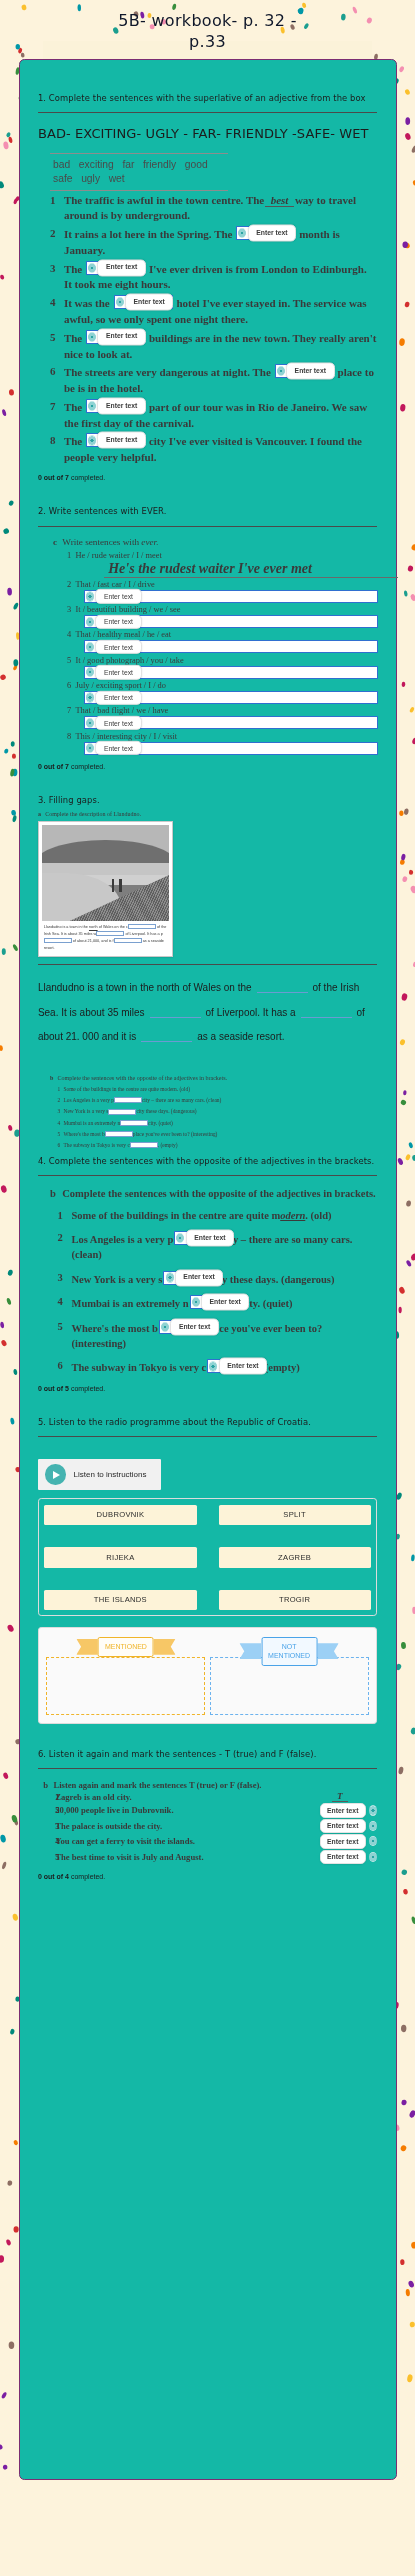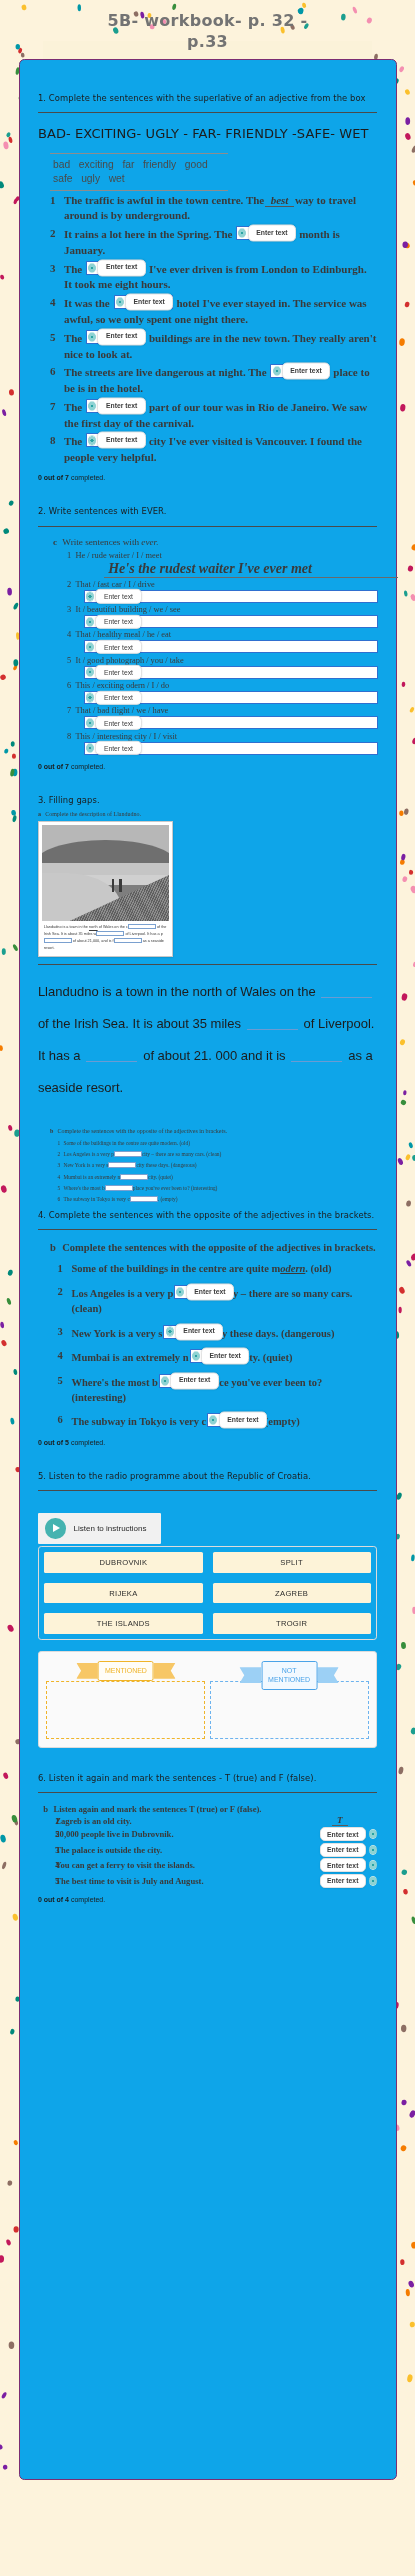--- a/index.html
+++ b/index.html
@@ -32,32 +32,31 @@
     position: relative;
     z-index: 2;
     width: 415px;
     padding: 9.7px 49px 3.2px 49px;
     text-align: center;
   }
   .header-title {
     font-family: "DejaVu Sans", sans-serif;
     font-size: 16px;
     line-height: 1.35;
-    color: #737373;
+    color: #0f172a;
     letter-spacing: 0.3px;
     white-space: pre-line;
-    font-weight: bold;
   }
   
   .sheet {
     position: relative;
     z-index: 2;
     margin: 3.2px auto 14px auto;
     width: 378px;
-    background: #0ea5e9;
+    background: #14b8a6;
     border: 1.6px solid #7b2d72;
     border-radius: 5.4px;
     padding: 16px 18.4px 21.6px 18.4px;
     min-height: 2421px;
   }
   .spacer-xl { height: 24px; }
   .spacer-l { height: 16px; }
   .spacer-m { height: 9.7px; }
   .spacer-s { height: 5.4px; }
 
@@ -220,21 +219,21 @@
     display: inline-block;
     width: 28px; height: 4.9px;
     border: 0.5px solid #7aa0cf;
     background: #fff;
     vertical-align: -0.5px;
   }
 
   
   .gapfill {
     font-family: "Liberation Sans", sans-serif;
-    font-size: 13px;
+    font-size: 10px;
     line-height: 2.45;
     color: #1c1c1c;
   }
   .blank-line {
     display: inline-block;
     width: 51px;
     border-bottom: 0.8px solid #6b9bd2;
     height: 9.7px;
     vertical-align: -2.2px;
     margin: 0 2.2px;
@@ -280,27 +279,27 @@
   .play-tri {
     width:0;height:0;
     border-left: 7px solid #fff;
     border-top: 4.3px solid transparent;
     border-bottom: 4.3px solid transparent;
     margin-left: 2.2px;
   }
   .audio-label { font-family:"Liberation Sans",sans-serif; font-size:8px; color:#2a2a2a; }
 
   .drag-pool {
-    margin-top: 2px;
+    margin-top: 8px;
     border: 0.5px solid #dcdcdc;
     border-radius: 3.2px;
     padding: 5.4px;
     display: grid;
     grid-template-columns: 1fr 1fr;
-    gap: 10px;
+    gap: 22px;
   }
   .chip {
     background:#fdf3d8;
     border-radius: 1.6px;
     height: 20.5px;
     display:flex; align-items:center; justify-content:center;
     font-family:"Liberation Sans",sans-serif;
     font-size: 7.6px;
     letter-spacing: 0.3px;
     color:#2b2b2b;
@@ -665,21 +664,21 @@
               <span class="lw-bullet"></span>
               <span class="lw-ph">Enter text</span>
             </span>
           <span>buildings are in the new town. They really aren't nice to look at.</span>
         </div>
       </div>
 
       <div class="q-item">
         <div class="q-num">6</div>
         <div class="q-text">
-          <span>The streets are live dangerous at night. The</span>
+          <span>The streets are very dangerous at night. The</span>
           <span class="lw-input w-110">
               <span class="lw-bullet"></span>
               <span class="lw-ph">Enter text</span>
             </span>
           <span>place to be is in the hotel.</span>
         </div>
       </div>
 
       <div class="q-item">
         <div class="q-num">7</div>
@@ -769,21 +768,21 @@
       </div>
       <div class="sub-input-row">
         <span class="lw-input lw-wide">
             <span class="lw-bullet"></span>
             <span class="lw-ph">Enter text</span>
           </span>
       </div>
 
       <div class="sub-row">
         <div class="sub-num">6</div>
-        <div>This / exciting odern / I / do</div>
+        <div>July / exciting sport / I / do</div>
       </div>
       <div class="sub-input-row">
         <span class="lw-input lw-wide">
             <span class="lw-bullet"></span>
             <span class="lw-ph">Enter text</span>
           </span>
       </div>
 
       <div class="sub-row">
         <div class="sub-num">7</div>

